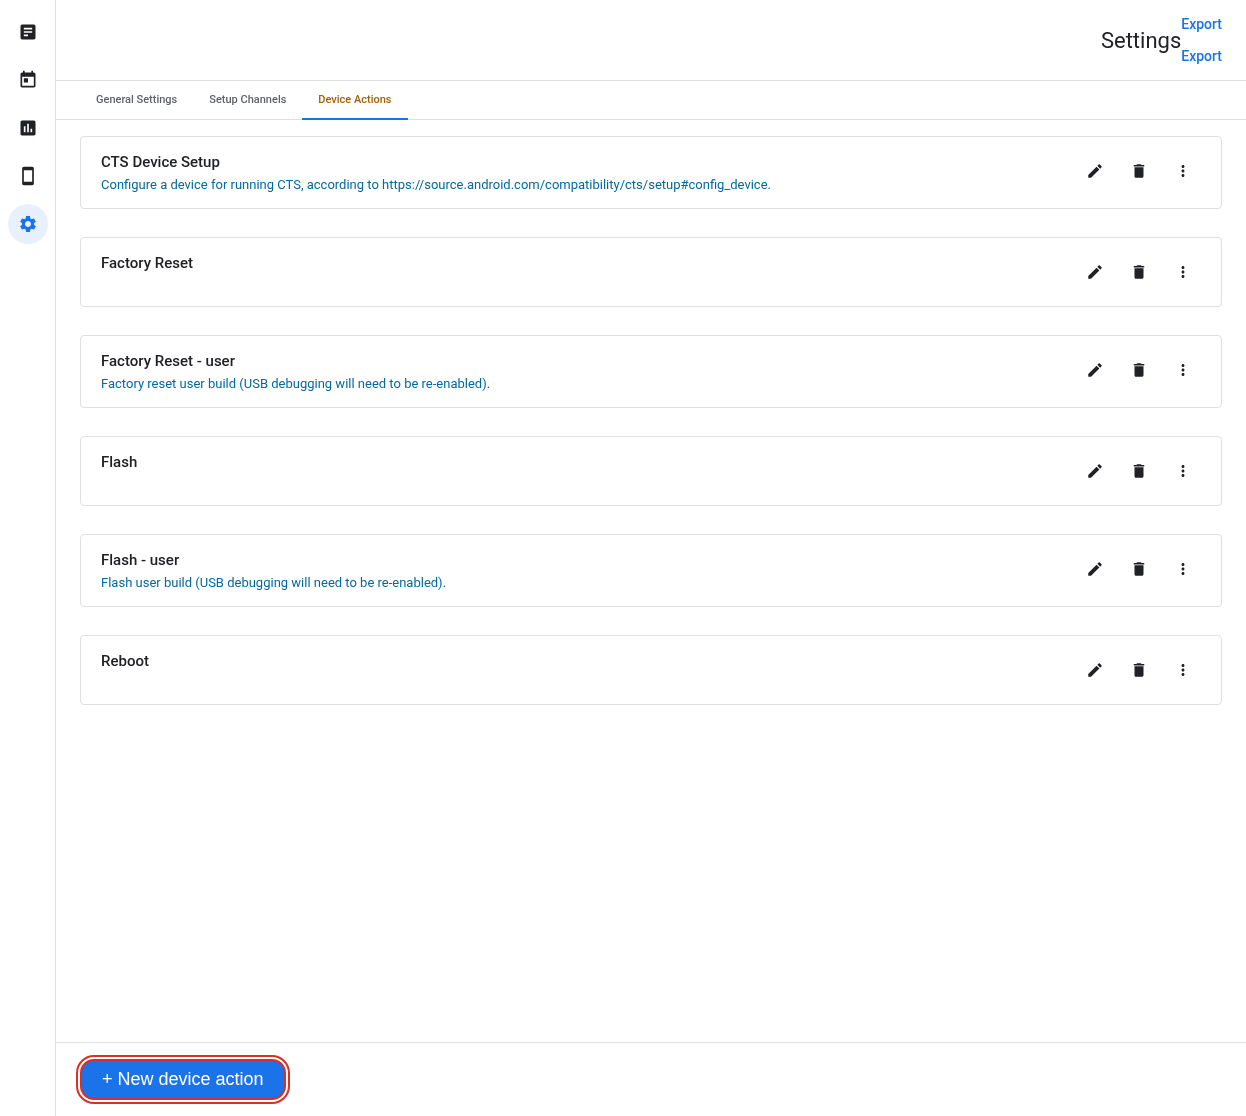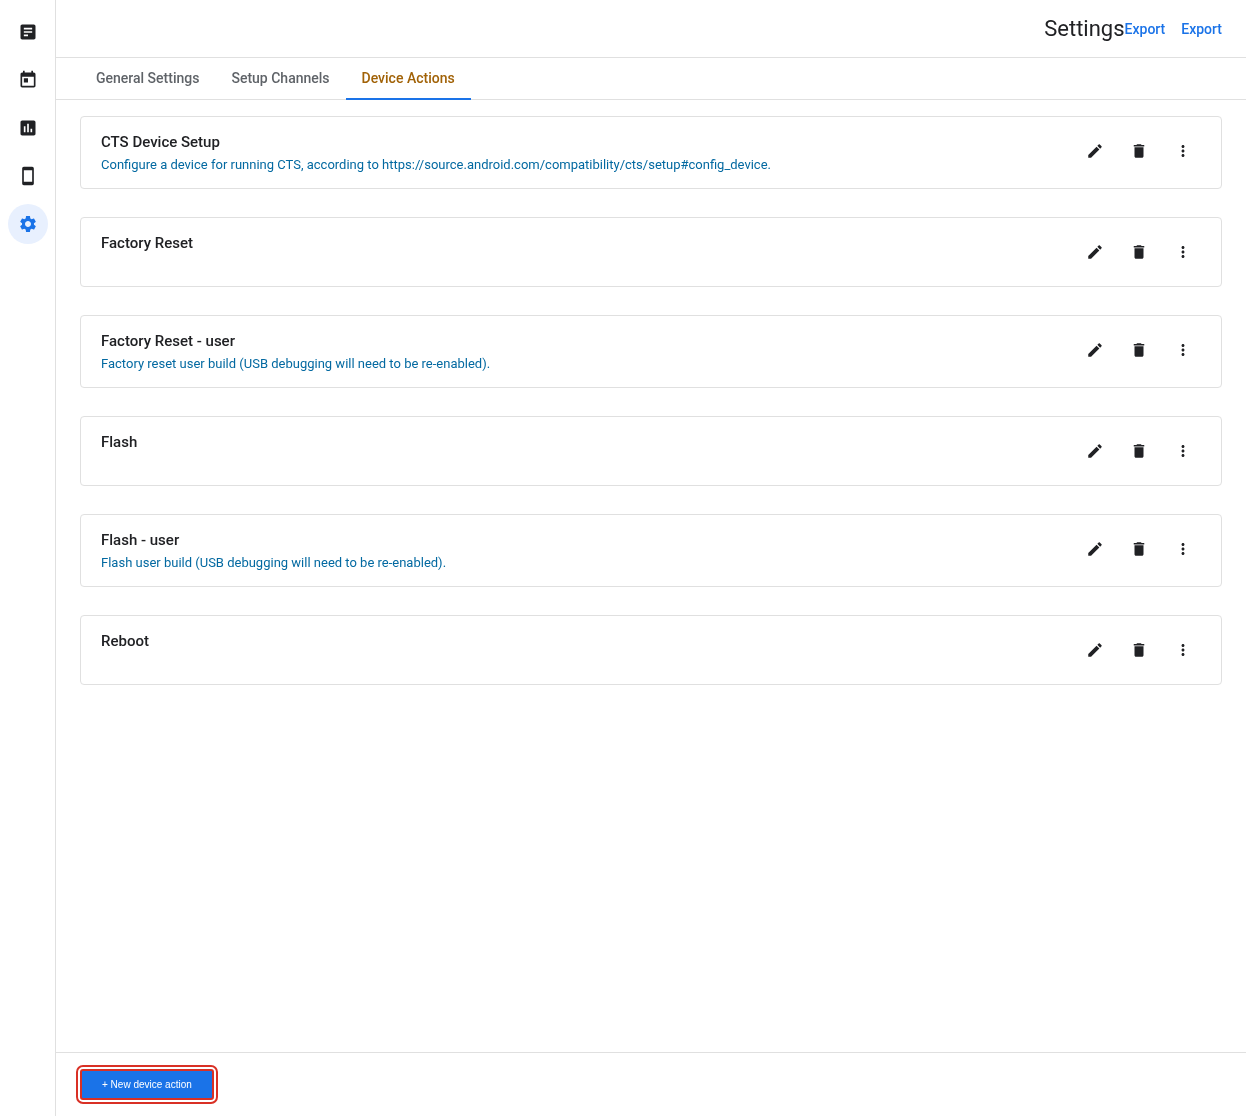--- a/index.html
+++ b/index.html
@@ -49,38 +49,39 @@
     .header-title {
       font-size: 22px;
       font-weight: 400;
       color: #202124;
       padding-bottom: 16px;
     }
     .header-actions {
       display: flex;
       gap: 16px;
       padding-bottom: 16px;
+      flex-direction: column;
     }
     .header-link {
       color: #1a73e8;
       font-size: 14px;
       cursor: pointer;
       text-decoration: none;
       font-weight: 500;
     }
 
     
     .tabs {
       display: flex;
       padding: 0 24px;
       border-bottom: 1px solid #e0e0e0;
     }
     .tab {
       padding: 12px 16px;
-      font-size: 14px;
+      font-size: 11px;
       color: #5f6368;
       cursor: pointer;
       border-bottom: 2px solid transparent;
       margin-bottom: -1px;
       font-weight: 500;
       white-space: nowrap;
     }
     .tab.active {
       color: #a16207;
       border-bottom: 2px solid #1a73e8;
@@ -141,23 +142,23 @@
     .footer {
       padding: 16px 24px;
       border-top: 1px solid #e0e0e0;
       display: flex;
       align-items: center;
     }
     .new-action-btn {
       background: #1a73e8;
       color: #fff;
       border: 2px solid #d93025;
-      border-radius: 3px;
+      border-radius: 14px;
       padding: 8px 20px;
-      font-size: 10px;
+      font-size: 18px;
       font-weight: 500;
       cursor: pointer;
       outline: 2px solid #d93025;
       outline-offset: 2px;
     }
 
     
     .icon-svg { width: 20px; height: 20px; fill: #202124; }
     .icon-svg-sm { width: 18px; height: 18px; fill: #202124; }
   </style>

